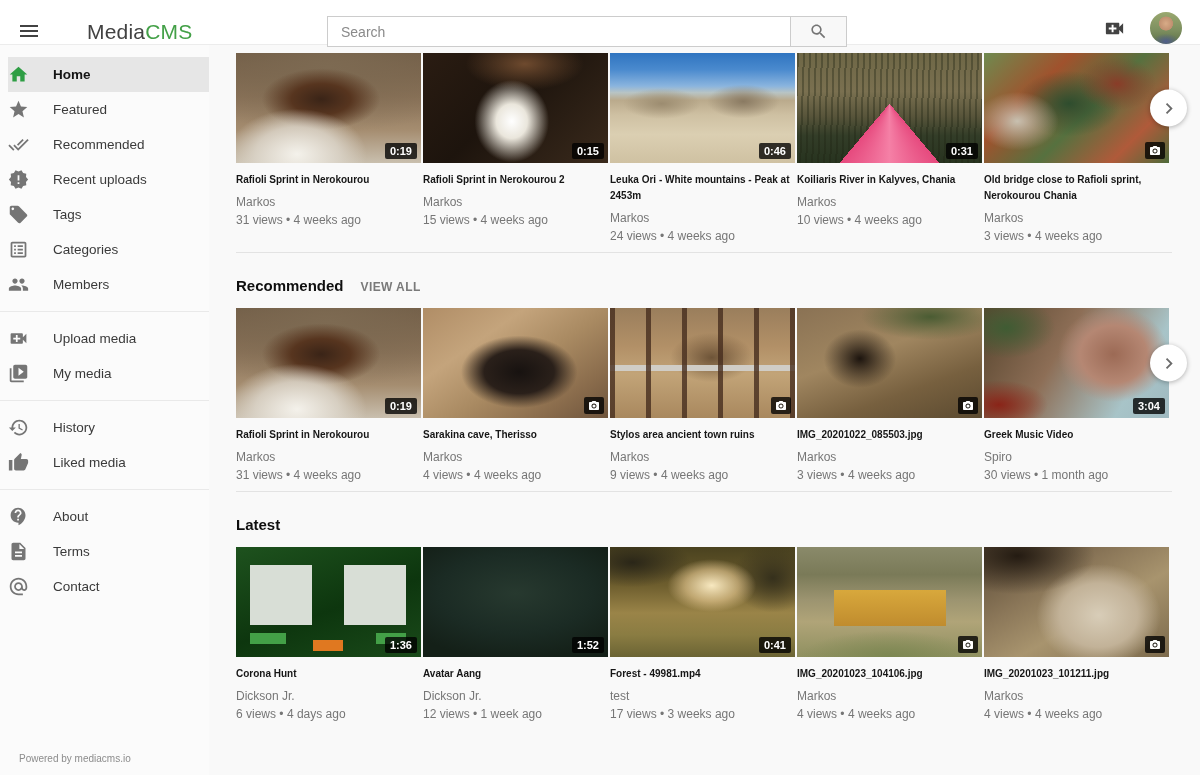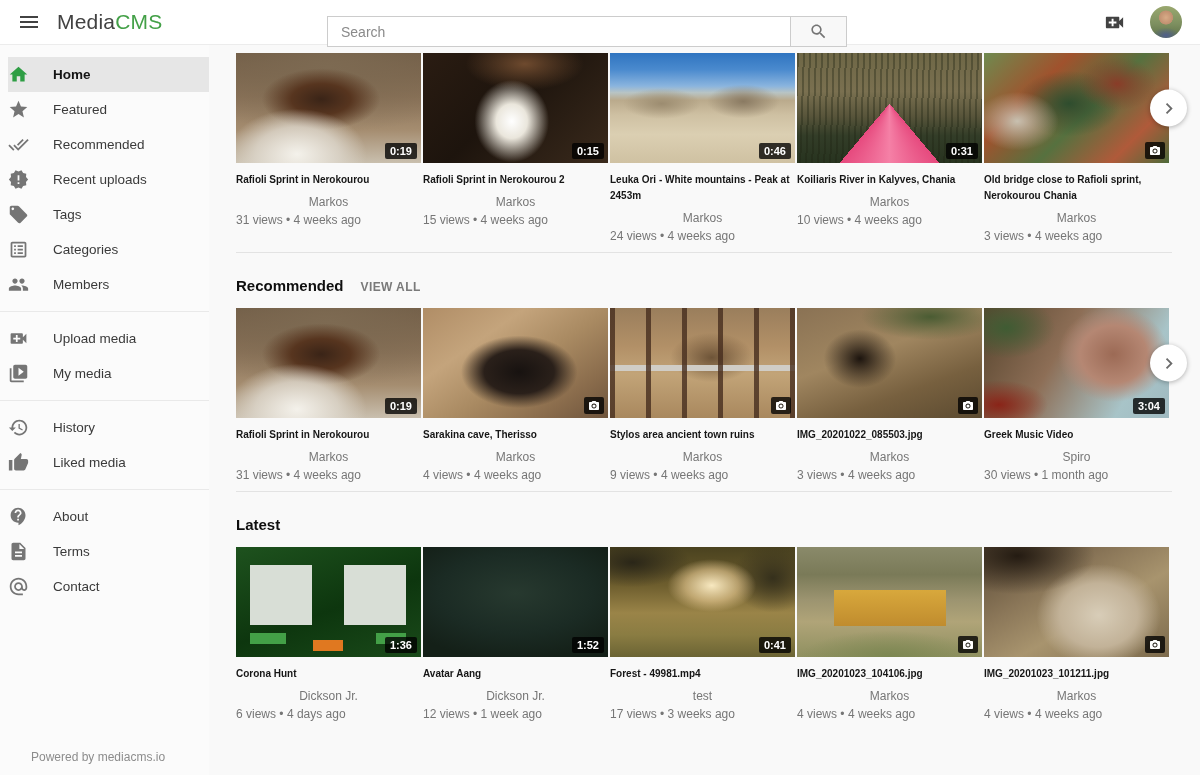--- a/index.html
+++ b/index.html
@@ -9,21 +9,21 @@
     font-family:"Liberation Sans", sans-serif;
     background:#f9f9f9; color:#222;
   }
   a { text-decoration:none; }
   svg { display:block; width:100%; height:100%; }
 
   
   .header {
     position:fixed; top:0; left:0; right:0; height:45px; z-index:20;
     background:#fff; border-bottom:1px solid #ececec;
-    display:flex; align-items:center;
+    display:flex; align-items:flex-end;gap:30px;
   }
   .menu-btn { margin-left:16px; width:26px; height:26px; padding:1px; border:none; background:none; color:#424242; cursor:pointer; }
   .logo { margin-left:15px; font-size:21px; color:#424242; letter-spacing:.2px; cursor:pointer; }
   .logo .cms { color:#43a047; }
   .search-form { position:absolute; left:327px; top:16px; display:flex; height:31px; }
   .search-input {
     width:463px; height:31px; border:1px solid #ccc; border-right:none;
     padding:0 13px; font-size:14px; color:#333; background:#fff; outline:none;
     font-family:"Liberation Sans", sans-serif;
   }
@@ -46,38 +46,38 @@
   
   .sidebar {
     position:fixed; top:45px; left:0; bottom:0; width:209px; z-index:10;
     background:#fbfbfb; padding-top:12px;
   }
   .sb-item { display:flex; align-items:center; height:35px; color:#3a3a3a; font-size:13.5px; cursor:pointer;margin-left:8px; }
   .sb-item.active { background:#e6e6e6; color:#141414; font-weight:bold; }
   .sb-ic { width:21px; height:21px; color:#757575; margin-right:24px; flex:none; }
   .sb-item.active .sb-ic { color:#2e9e44; }
   .sb-div { height:1px; background:#e9e9e9; margin:9px 0; }
-  .sb-footer { position:absolute; left:19px; bottom:11px; font-size:12px; color:#8c8c8c; cursor:pointer;margin-left:12px; }
+  .sb-footer { position:absolute; left:19px; bottom:11px; font-size:10px; color:#8c8c8c; cursor:pointer; }
 
   
   .main { margin-left:209px; padding:22px 28px 0 27px; }
   .sec-head { display:flex; align-items:baseline; margin-bottom:14px; }
   .sec-title { font-size:15px; font-weight:bold; color:#0f0f0f; margin:0; }
   .view-all { margin-left:17px; font-size:12px; font-weight:bold; color:#7a7a7a; letter-spacing:.4px; cursor:pointer; }
   .row { display:flex; gap:2px; position:relative; align-items:flex-start; }
   .card { width:185px; flex:none; }
   .thumb { display:block; width:185px; height:110px; position:relative; overflow:hidden; cursor:pointer; background-repeat:no-repeat; background-size:cover; }
   .badge {
     position:absolute; right:4px; bottom:4px; background:rgba(0,0,0,.78); color:#fff;
     font-size:11px; font-weight:bold; line-height:12px; padding:2px 5px; border-radius:2px;text-align:right;
   }
   .badge.cam { padding:3px 4px 2px; }
   .badge .cam-ic { display:block; width:12px; height:12px; }
   .card-title { display:block; margin-top:9px; font-size:10px; font-weight:bold; color:#161616; line-height:16px; cursor:pointer; }
-  .card-author { margin-top:7px; font-size:12px; color:#767676; line-height:15px;text-align:center; }
+  .card-author { margin-top:7px; font-size:12px; color:#767676; line-height:15px; }
   .card-meta { margin-top:3px; font-size:12px; color:#767676; line-height:15px; }
   .next-btn {
     position:absolute; right:-15px; top:55px; transform:translateY(-50%);
     width:37px; height:37px; border-radius:50%; background:#fff; border:none;
     box-shadow:0 1px 5px rgba(0,0,0,.3); color:#6b6b6b; cursor:pointer;
     display:flex; align-items:center; justify-content:center; padding:0; z-index:5;
   }
   .next-btn .ic { width:22px; height:22px; }
   .sec-div { height:1px; background:#e3e3e3; margin:8px 0 24px; }
 

